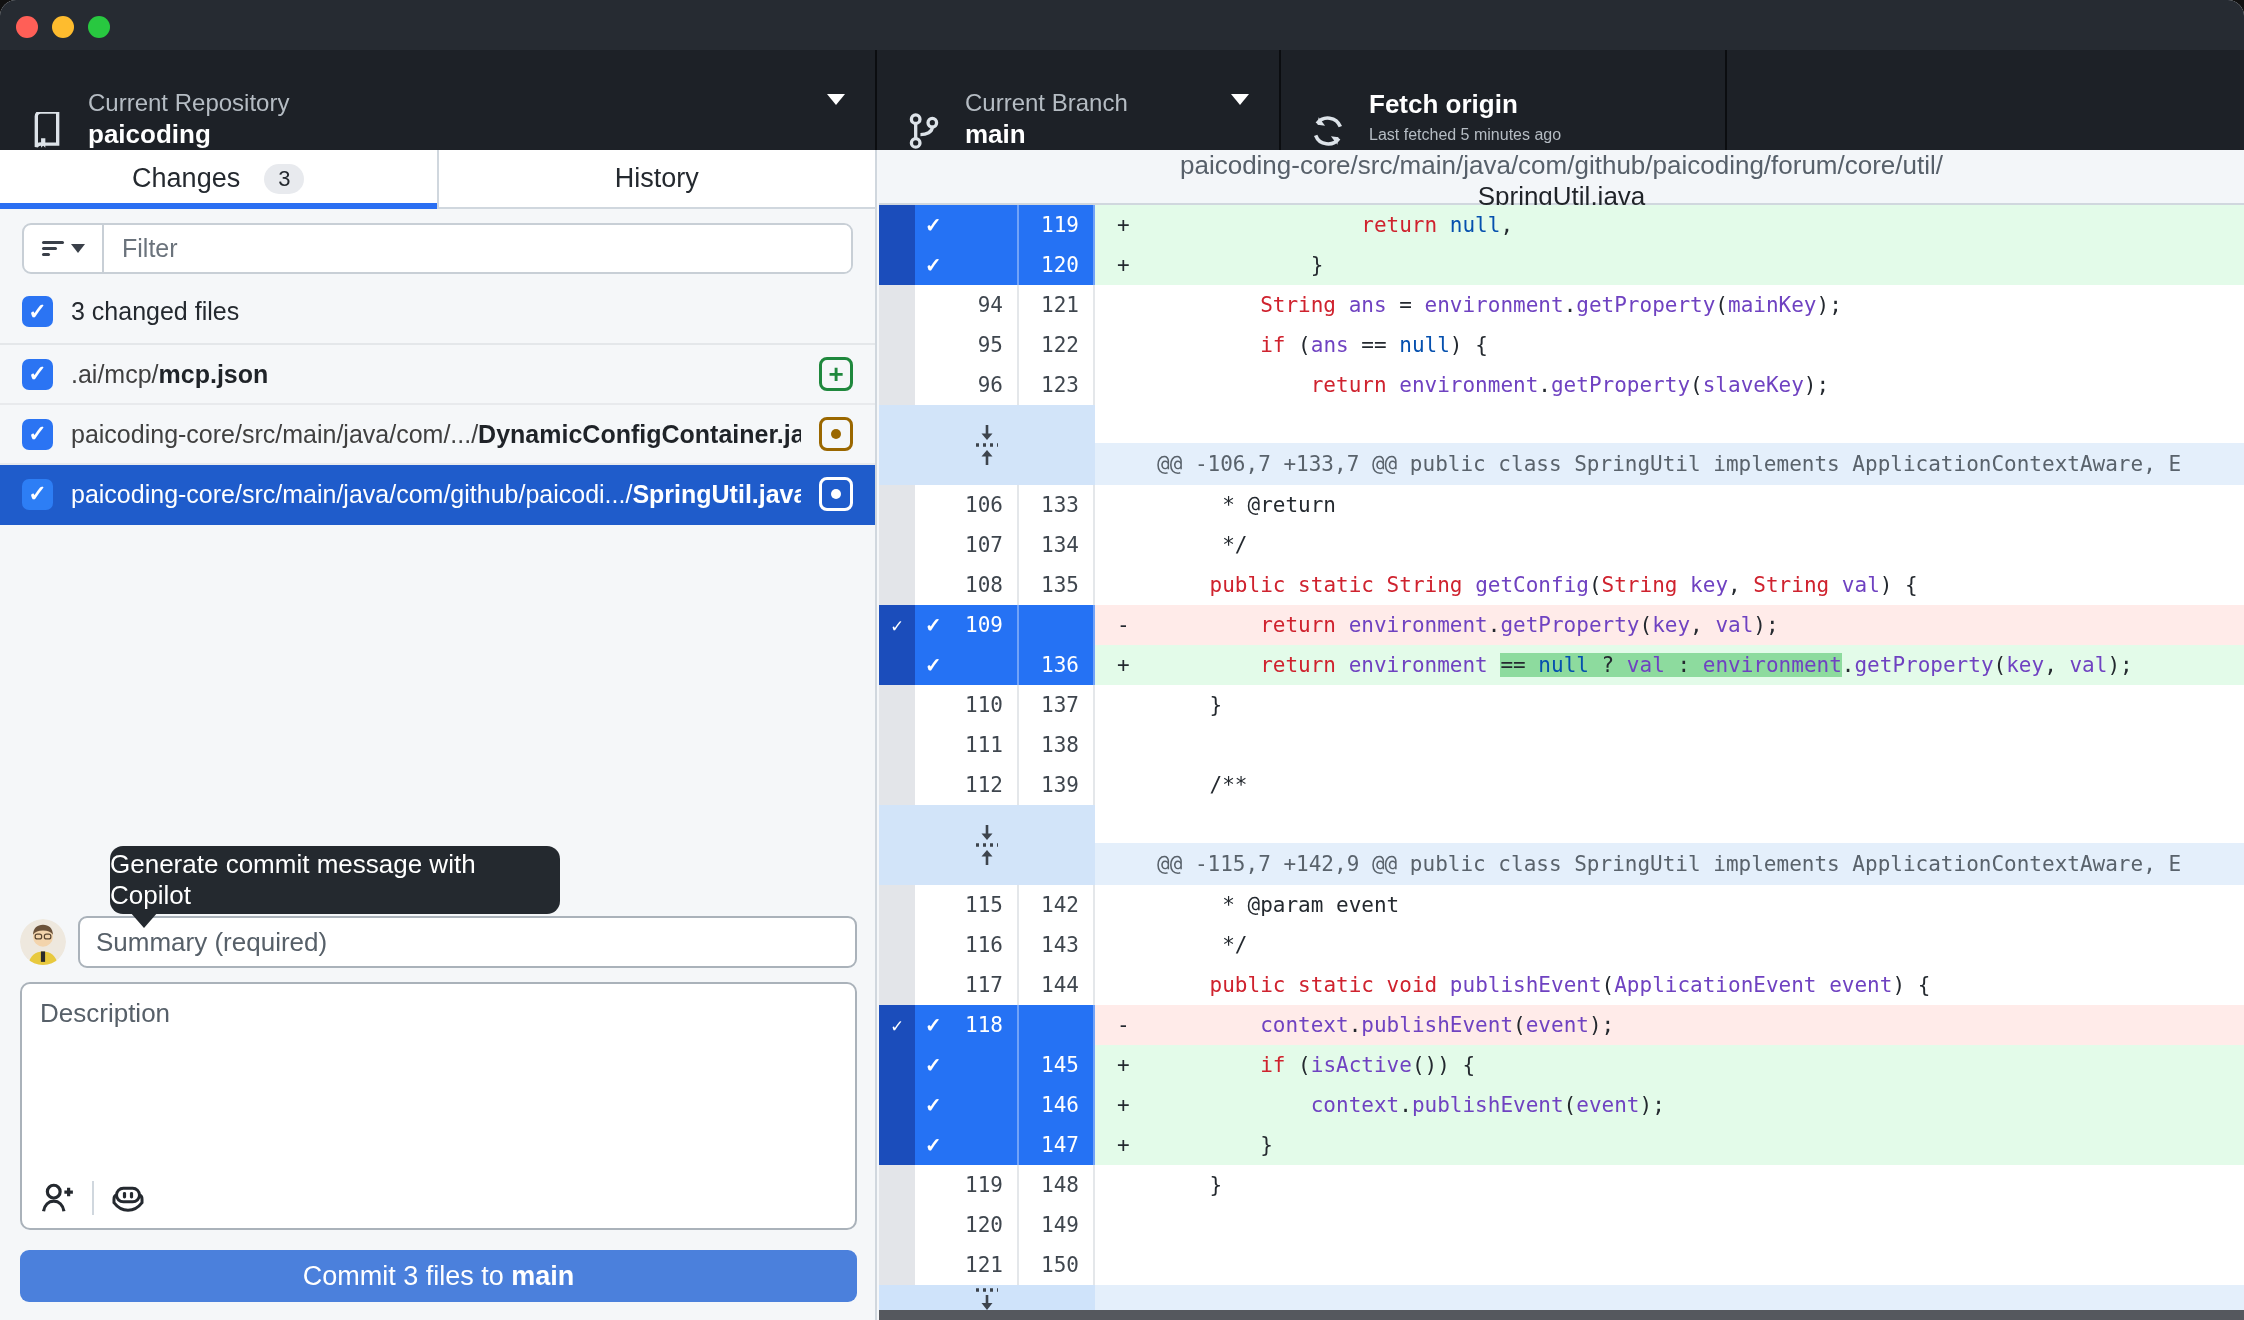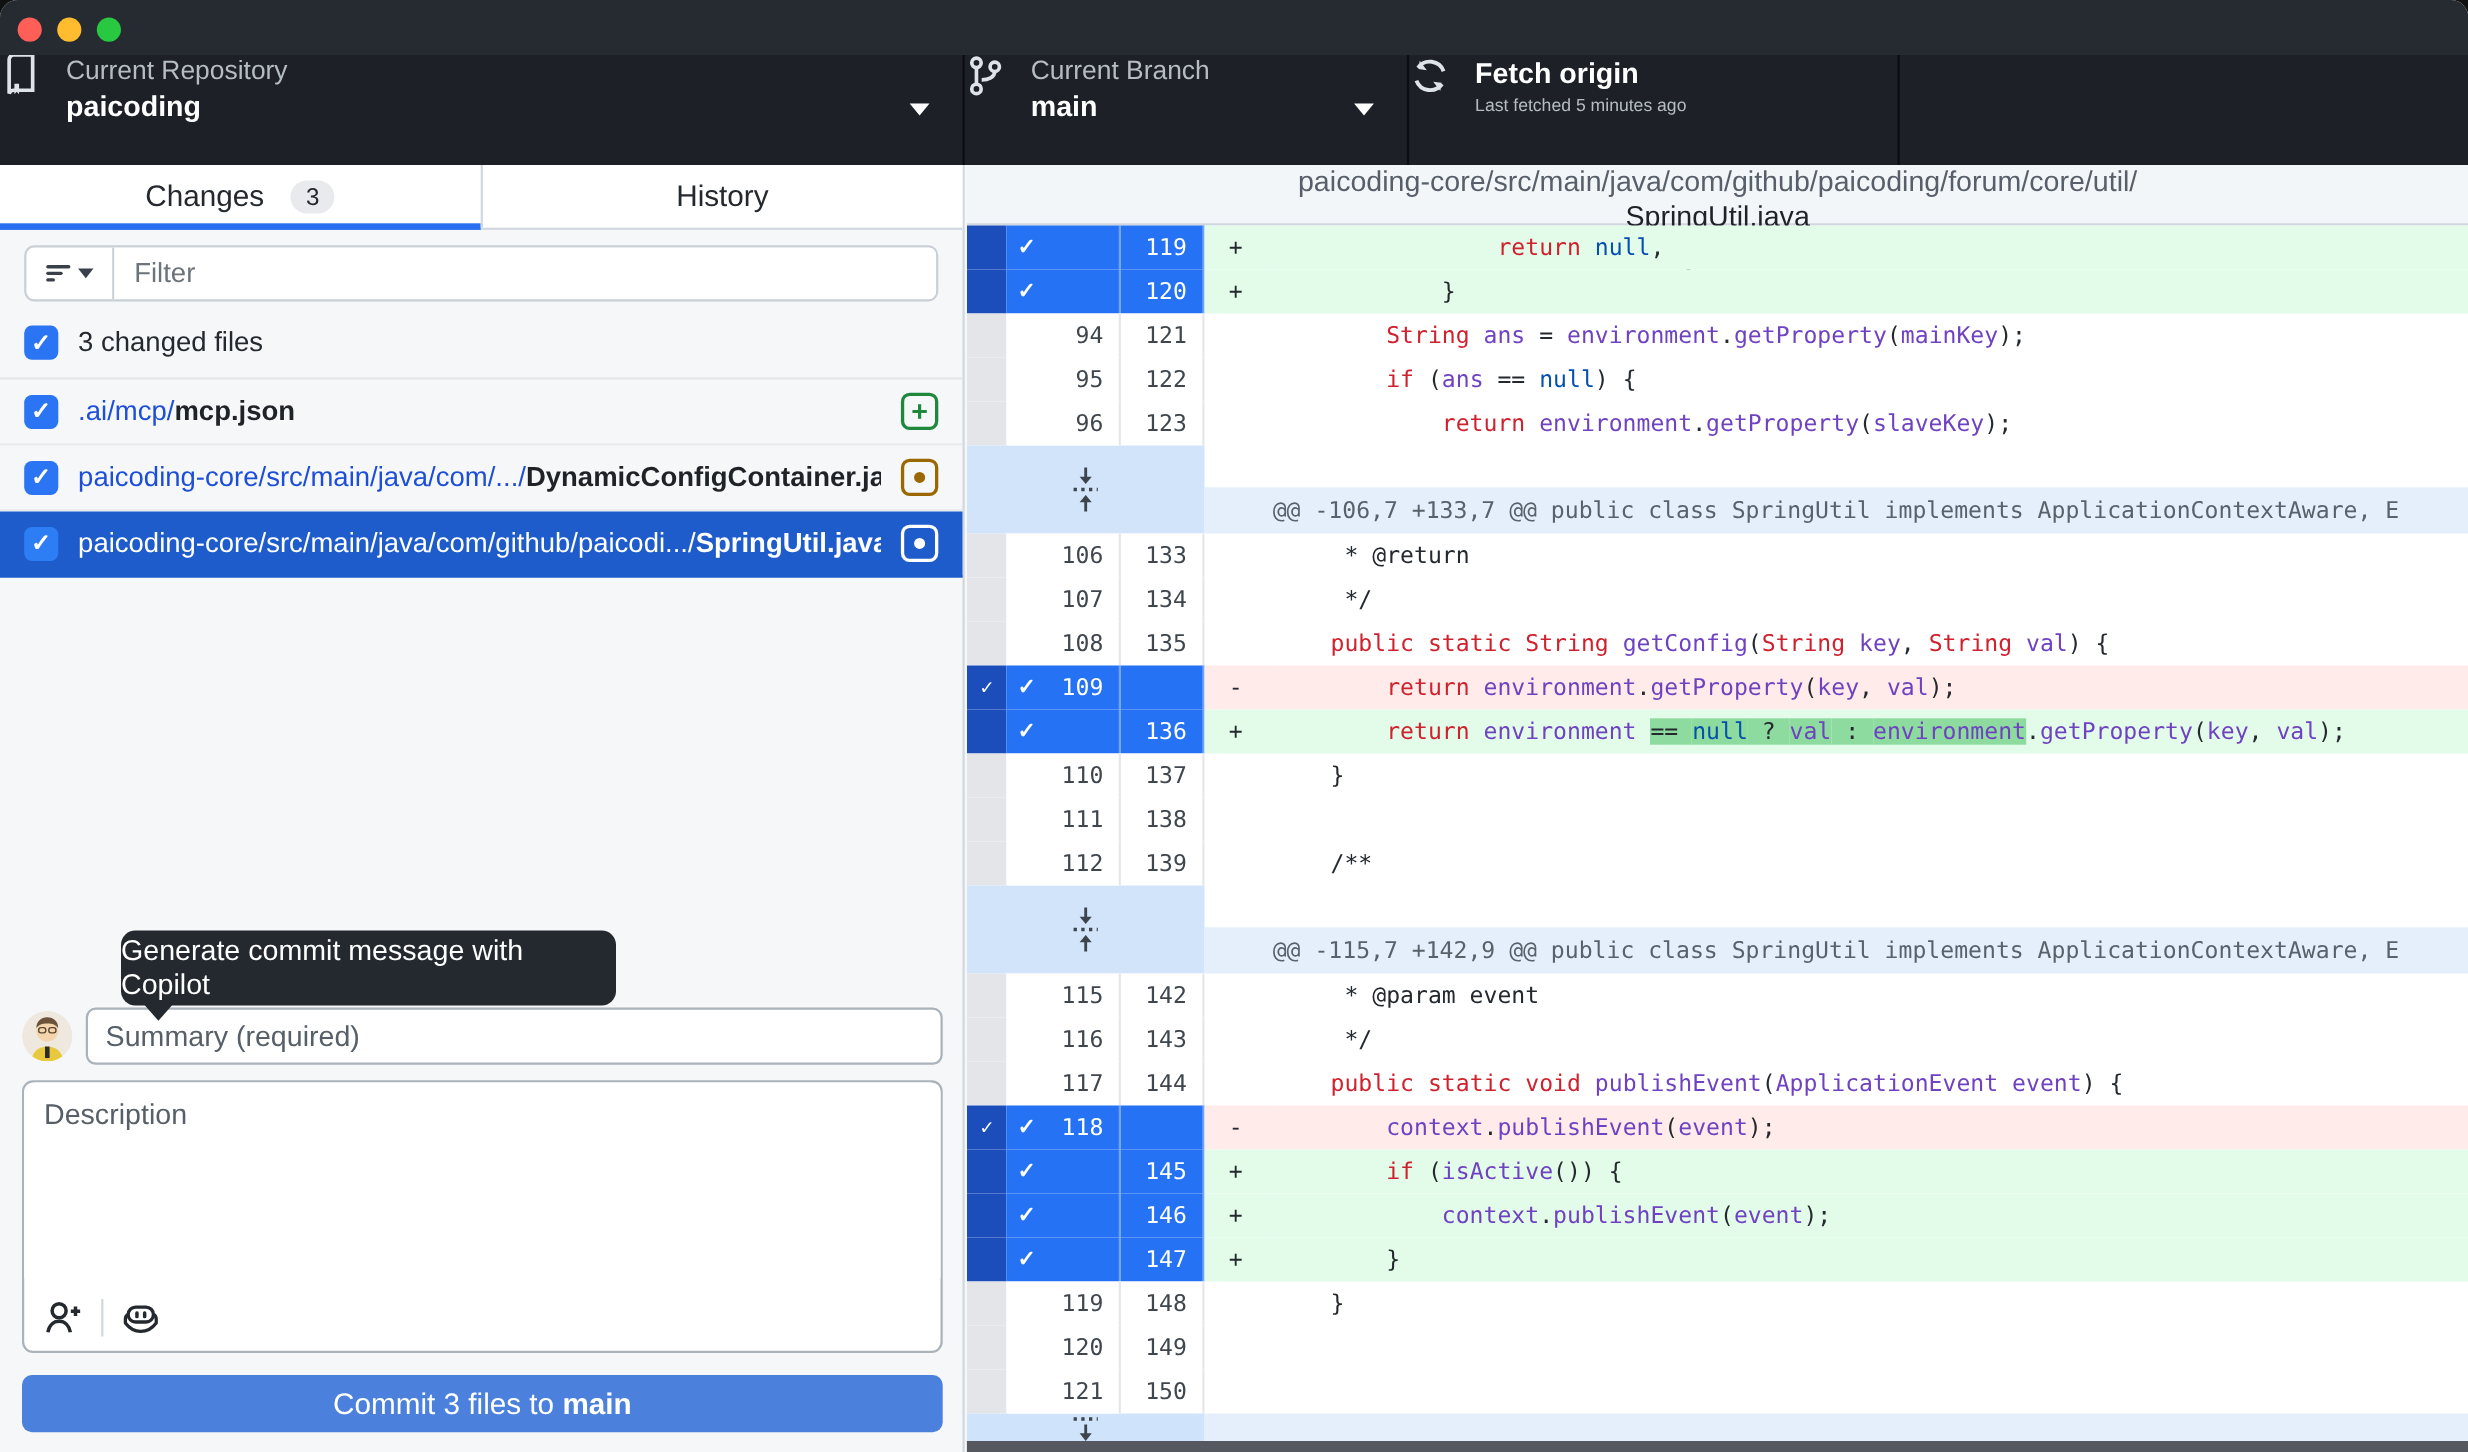--- a/index.html
+++ b/index.html
@@ -3,22 +3,22 @@
 <meta charset="utf-8">
 <style>
   html,body{margin:0;padding:0;background:#111;}
   .app{position:relative;width:2244px;height:1320px;background:#f5f7f9;overflow:hidden;
        border-radius:16px 16px 0 0;font-family:"Liberation Sans",sans-serif;}
   
   .titlebar{position:absolute;left:0;top:0;width:100%;height:50px;background:#262b32;}
   .lights{position:absolute;left:16px;top:16px;display:flex;gap:14px;}
   .light{width:22px;height:22px;border-radius:50%;}
   .toolbar{position:absolute;left:0;top:50px;width:100%;height:100px;background:#1d2127;display:flex;}
-  .tool-sec{position:relative;display:flex;align-items:flex-start;height:100%;box-sizing:border-box;
-            border-right:2px solid #0b0d10;}
+  .tool-sec{position:relative;display:flex;align-items:flex-end;height:100%;box-sizing:border-box;
+            border-right:2px solid #0b0d10;padding-left:28px;}
   .tool-sec .ticon{width:38px;height:38px;margin-right:22px;flex:0 0 auto;}
   .tlabel{color:#b5bcc3;font-size:24px;line-height:30px;}
   .tvalue{color:#fff;font-size:26px;font-weight:bold;line-height:32px;}
   .tsub{color:#b5bcc3;font-size:16px;line-height:30px;}
   .chev{width:0;height:0;border-left:9px solid transparent;border-right:9px solid transparent;
         border-top:11px solid #fff;position:absolute;right:30px;top:44px;}
   
   .sidebar{position:absolute;left:0;top:150px;width:877px;height:1170px;background:#f5f7f9;
            border-right:2px solid #d0d7de;box-sizing:border-box;}
   .tabs{display:flex;height:57px;background:#fff;border-bottom:2px solid #d0d7de;}
@@ -31,21 +31,21 @@
   .filter-box{display:flex;height:47px;border:2px solid #c8cfd6;border-radius:9px;background:#fff;align-items:stretch;overflow:hidden;}
   .filter-btn{width:78px;display:flex;align-items:center;justify-content:center;gap:7px;border-right:2px solid #c8cfd6;}
   .fl{background:#3a4049;height:3px;border-radius:2px;}
   .filter-input{flex:1;border:0;outline:none;font-size:25px;padding:0 18px;color:#24292f;background:#fff;font-family:"Liberation Sans",sans-serif;}
   .filter-input::placeholder{color:#6b737c;}
   .selall-row{display:flex;align-items:center;gap:18px;padding:10px 22px 16px 22px;border-bottom:2px solid #e4e7ea;}
   .cb{width:31px;height:31px;border-radius:7px;background:#2b74f3;color:#fff;display:flex;align-items:center;
       justify-content:center;font-size:22px;font-weight:bold;flex:0 0 auto;}
   .selall-label{font-size:25px;color:#24292f;}
   .file-row{display:flex;align-items:center;gap:18px;padding:0 22px;height:58px;border-bottom:2px solid #e8eaed;font-size:25px;}
-  .file-row .dir{color:#1d4ed8;}
+  .file-row .dir{color:#404040;}
   .file-row .fname{color:#1f2328;font-weight:bold;}
   .file-row.selected{background:#1f5ccb;border-bottom-color:#1f5ccb;}
   .file-row.selected .dir,.file-row.selected .fname{color:#fff;}
   .file-text{flex:1;white-space:nowrap;overflow:hidden;}
   .sticon{width:34px;height:34px;border-radius:8px;box-sizing:border-box;display:flex;align-items:center;justify-content:center;flex:0 0 auto;}
   .st-added{border:3px solid #1f883d;color:#1f883d;font-size:26px;font-weight:bold;line-height:1;}
   .st-mod{border:3px solid #9a6700;}
   .st-mod i{display:block;width:10px;height:10px;border-radius:50%;background:#9a6700;}
   .st-mod.white{border-color:#fff;}
   .st-mod.white i{background:#fff;}

